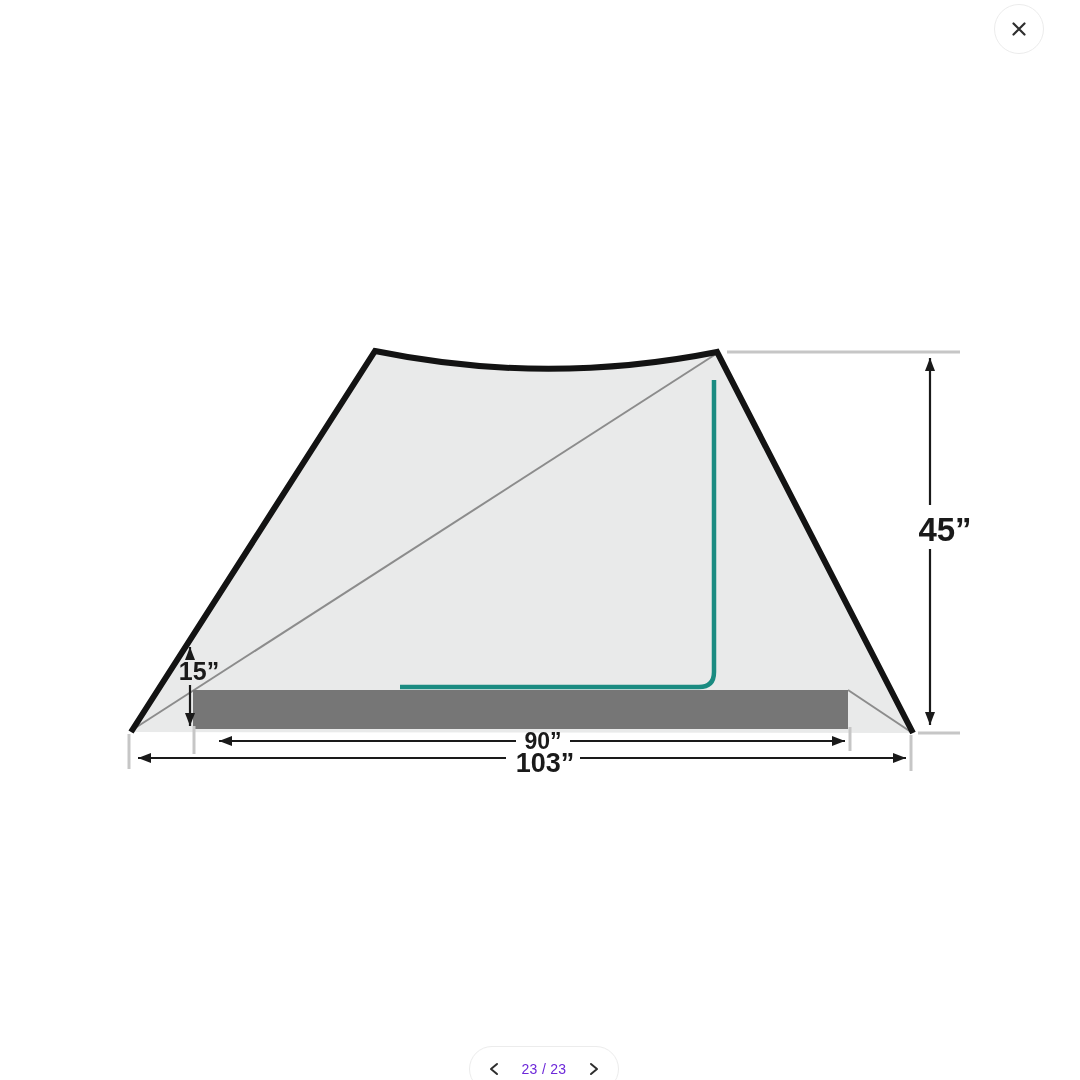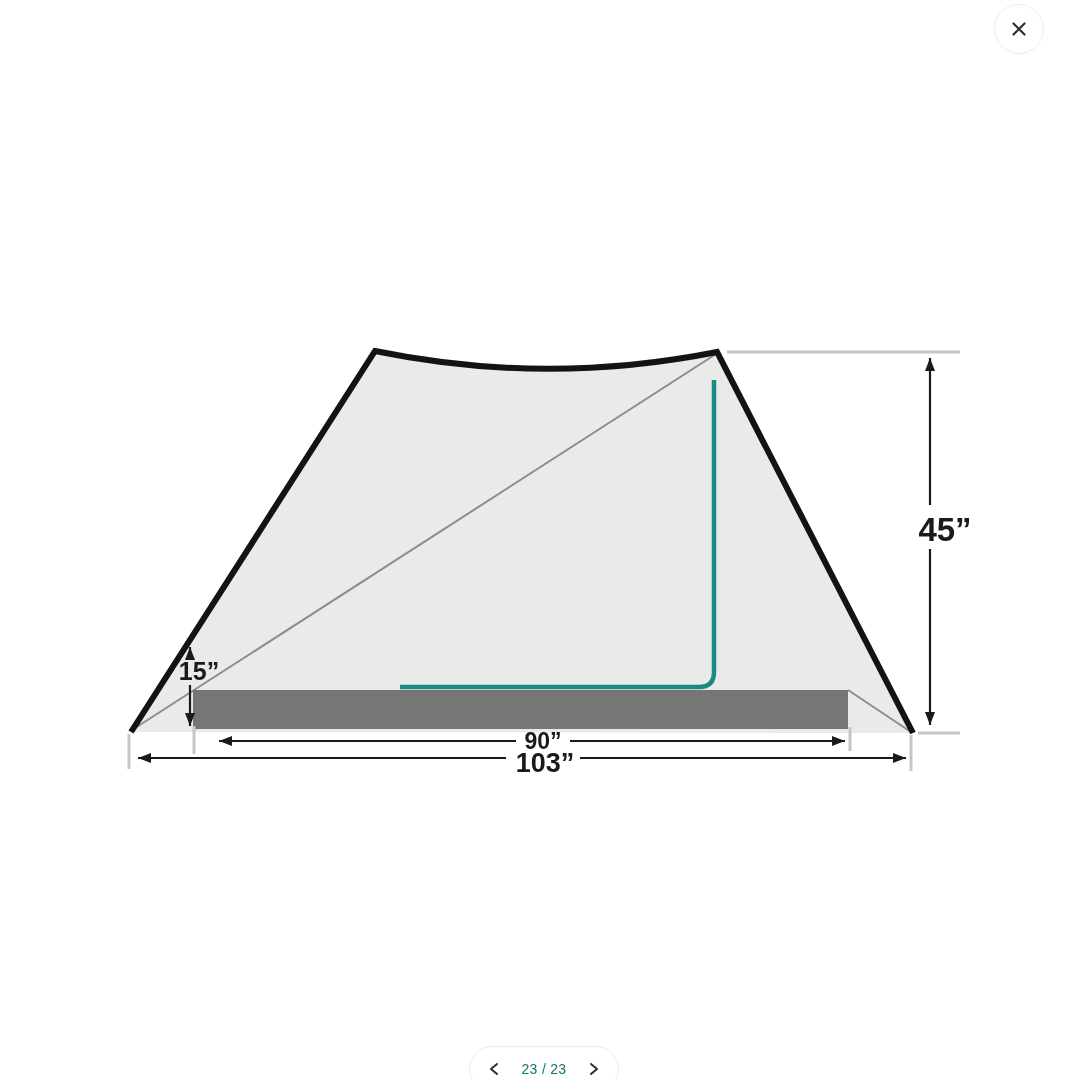--- a/index.html
+++ b/index.html
@@ -62,21 +62,21 @@
     display: flex;
     align-items: center;
     justify-content: center;
     background: transparent;
     border: none;
     padding: 0;
     cursor: pointer;
   }
   .pager-text {
     font-size: 14px;
-    color: #0f766e;
+    color: #6d28d9;
     letter-spacing: 0.3px;
   }
 </style>
 </head>
 <body>
 
 <div class="stage">
   <svg width="1080" height="1080" viewBox="0 0 1080 1080">
     <defs>
       <marker id="ah" markerUnits="userSpaceOnUse" markerWidth="14" markerHeight="11" refX="13" refY="5" orient="auto-start-reverse">

